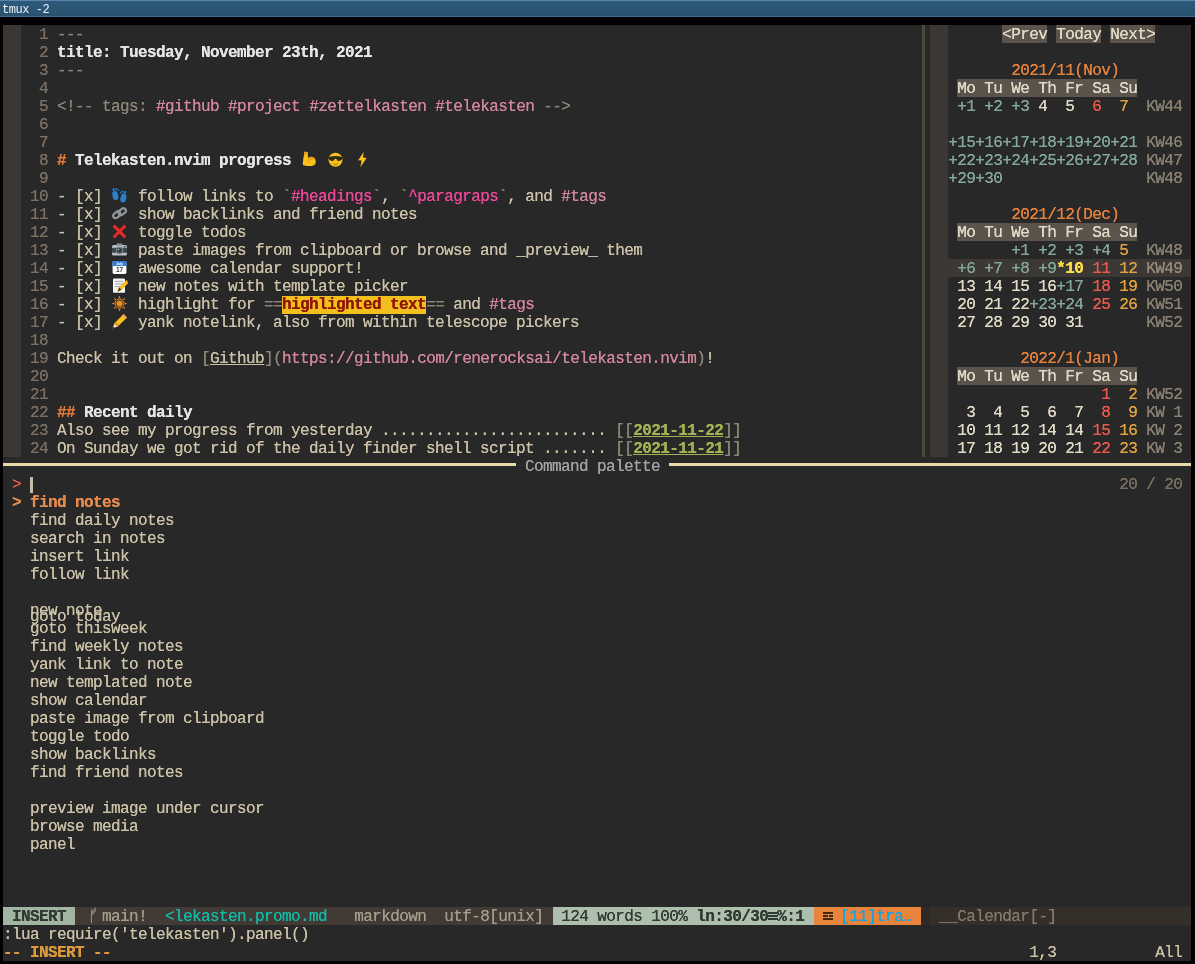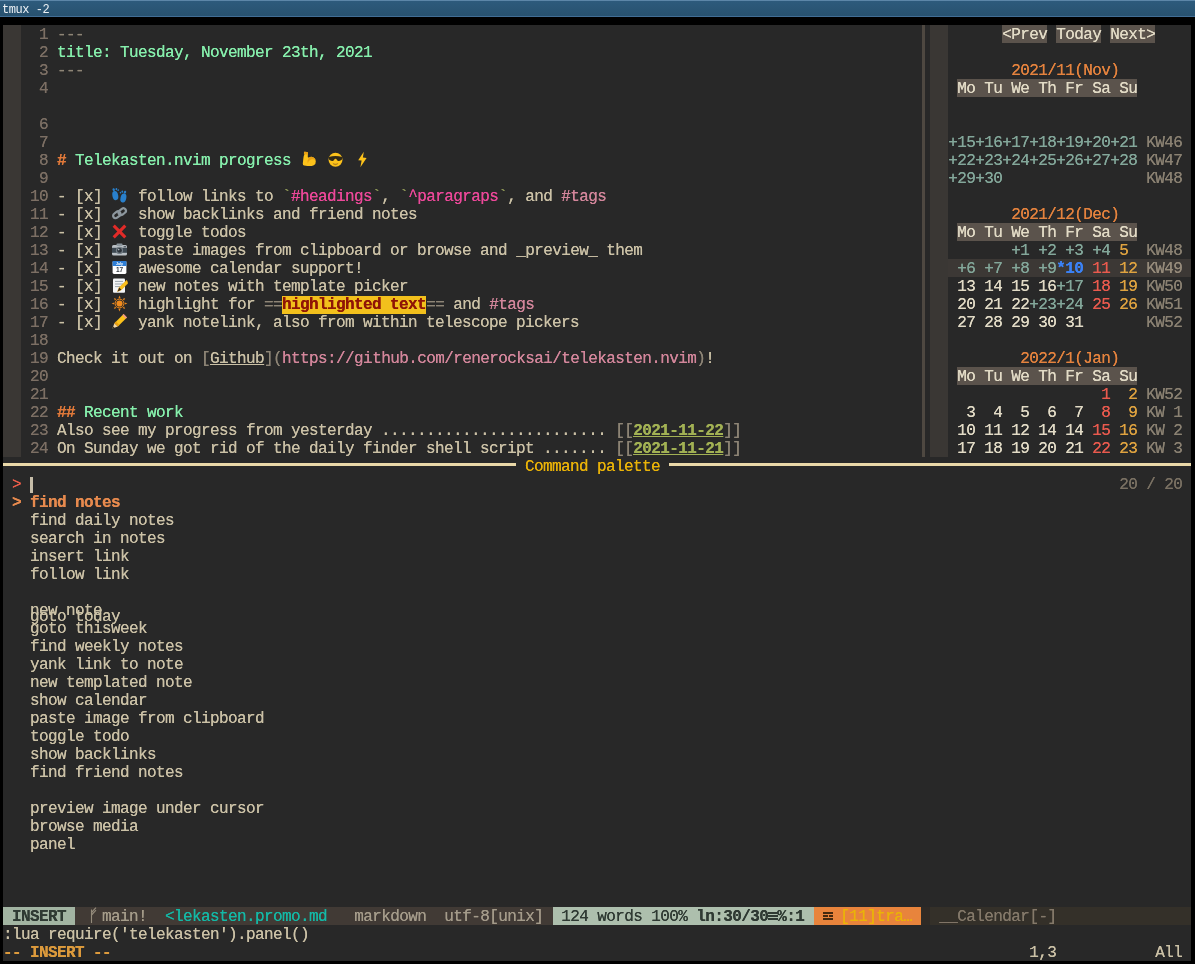--- a/index.html
+++ b/index.html
@@ -4,50 +4,50 @@
 body{width:1195px;height:964px;overflow:hidden;background:#000}
 .wrap{position:relative;width:1195px;height:964px;background:#000;overflow:hidden}
 .tbar{position:absolute;left:0;top:0;width:1195px;height:17px;background:linear-gradient(#2d5a7c,#28526f);border-top:1.5px solid #5c86a8;border-bottom:1.5px solid #426e95;box-sizing:border-box}
 .tbar span{position:absolute;left:2px;top:2px;font:12px/14px "Liberation Mono",monospace;letter-spacing:-.45px;color:#edf1f5}
 .scr{position:absolute;left:3px;top:25px;width:1188px;height:936px;background:#282828}
 .r{position:absolute;left:0;white-space:pre;font:16px/18px "Liberation Mono",monospace;letter-spacing:-.6px;color:#cbc1a6;text-shadow:0 0 .6px currentColor}
 i{font-style:normal}
 .num{color:#7c6f64}
 .gry{color:#8e8576}
 .dim{color:#8e8576}
-.ttl{color:#86efac;font-weight:normal}
+.ttl{color:#e5e5e5;font-weight:bold}
 .org{color:#e0793a;font-weight:bold}
 .pnk{color:#d3869b}
 .grn{color:#ec4899}
 .tick{color:#8b9455}
 .prev{color:#cbc1a6}
 .hl{background:#f2c01c;color:#8f1506;font-weight:bold}
 .lnk{text-decoration:underline}
 .date{color:#a2b154;font-weight:bold;text-decoration:underline}
 .btn{color:#e2dbc6}
 .mon{color:#e5833e}
 .bnd{color:#e2dbc6}
 .tel{color:#83a79a}
 .wht{color:#e2dbc6}
 .redd{color:#ea5a4e}
 .yel{color:#dfa340}
-.tod{color:#3b82f6;font-weight:bold}
+.tod{color:#fde047;font-weight:bold}
 .kw{color:#8a8172}
 .kwl{color:#968b7b}
-.sept{color:#eab308}
+.sept{color:#a3a3a3}
 .pr{color:#ec5d4a}
 .cnt{color:#7a7163}
 .sel{color:#e78a4e;font-weight:bold}
 .sba{color:#2f3a33;font-weight:bold}
 .sbb{color:#a59c8a}
 .sbf{color:#14b8a6}
 .sbc{color:#a49b8a}
 .sbw{color:#2f3a33}
 .sbwb{color:#2f3a33;font-weight:bold}
-.sbo{color:#eab308}
+.sbo{color:#0ea5e9}
 .sbn{color:#84796a}
 .mode{color:#dc9a3c;font-weight:bold}
 </style></head>
 <body>
 <div class="wrap">
 <div class="tbar">
       <span>tmux -2</span>
     </div>
 <div class="scr">
 <div style="position:absolute;left:0px;top:0px;width:18px;height:432px;background:#3a3734;"></div>
@@ -65,42 +65,44 @@
       <div style="position:absolute;left:0px;top:882px;width:1188px;height:18px;background:#413a35;"></div>
       <div style="position:absolute;left:0px;top:882px;width:72px;height:18px;background:#a2b4a2;"></div>
       <div style="position:absolute;left:550px;top:882px;width:261px;height:18px;background:#adbfad;"></div>
       <div style="position:absolute;left:811px;top:882px;width:107px;height:18px;background:#e8843c;"></div>
       <div style="position:absolute;left:918px;top:882px;width:9px;height:18px;background:#2e2a26;"></div>
       <div style="position:absolute;left:927px;top:882px;width:261px;height:18px;background:#343029;"></div>
 <div class="r" style="top:1px">    <i class="num">1</i> <i class="gry">---</i></div>
       <div class="r" style="top:19px">    <i class="num">2</i> <i class="ttl">title: Tuesday, November 23th, 2021</i></div>
       <div class="r" style="top:37px">    <i class="num">3</i> <i class="gry">---</i></div>
       <div class="r" style="top:55px">    <i class="num">4</i></div>
+      <div class="r" style="top:73px">    <i class="num">5</i> <i class="gry">&lt;!-- tags: </i><i class="pnk">#github</i> <i class="pnk">#project</i> <i class="pnk">#zettelkasten</i> <i class="pnk">#telekasten</i><i class="gry"> --&gt;</i></div>
       <div class="r" style="top:91px">    <i class="num">6</i></div>
       <div class="r" style="top:109px">    <i class="num">7</i></div>
       <div class="r" style="top:127px">    <i class="num">8</i> <i class="org"># </i><i class="ttl">Telekasten.nvim progress</i></div>
       <div class="r" style="top:145px">    <i class="num">9</i></div>
       <div class="r" style="top:163px">   <i class="num">10</i> - [x]    follow links to <i class="tick">`</i><i class="grn">#headings</i><i class="tick">`</i>, <i class="tick">`</i><i class="grn">^paragraps</i><i class="tick">`</i>, and <i class="pnk">#tags</i></div>
       <div class="r" style="top:181px">   <i class="num">11</i> - [x]    show backlinks and friend notes</div>
       <div class="r" style="top:199px">   <i class="num">12</i> - [x]    toggle todos</div>
       <div class="r" style="top:217px">   <i class="num">13</i> - [x]    paste images from clipboard or browse and <i class="prev">_preview_</i> them</div>
       <div class="r" style="top:235px">   <i class="num">14</i> - [x]    awesome calendar support!</div>
       <div class="r" style="top:253px">   <i class="num">15</i> - [x]    new notes with template picker</div>
       <div class="r" style="top:271px">   <i class="num">16</i> - [x]    highlight for <i class="dim">==</i><i class="hl">highlighted text</i><i class="dim">==</i> and <i class="pnk">#tags</i></div>
       <div class="r" style="top:289px">   <i class="num">17</i> - [x]    yank notelink, also from within telescope pickers</div>
       <div class="r" style="top:307px">   <i class="num">18</i></div>
       <div class="r" style="top:325px">   <i class="num">19</i> Check it out on <i class="gry">[</i><i class="lnk">Github</i><i class="gry">](</i><i class="pnk">https://github.com/renerocksai/telekasten.nvim</i><i class="gry">)</i>!</div>
       <div class="r" style="top:343px">   <i class="num">20</i></div>
       <div class="r" style="top:361px">   <i class="num">21</i></div>
-      <div class="r" style="top:379px">   <i class="num">22</i> <i class="org">## </i><i class="ttl">Recent work</i></div>
+      <div class="r" style="top:379px">   <i class="num">22</i> <i class="org">## </i><i class="ttl">Recent daily</i></div>
       <div class="r" style="top:397px">   <i class="num">23</i> Also see my progress from yesterday ......................... <i class="gry">[[</i><i class="date">2021-11-22</i><i class="gry">]]</i></div>
       <div class="r" style="top:415px">   <i class="num">24</i> On Sunday we got rid of the daily finder shell script ....... <i class="gry">[[</i><i class="date">2021-11-21</i><i class="gry">]]</i></div>
       <div class="r" style="top:1px">                                                                                                               <i class="btn">&lt;Prev</i> <i class="btn">Today</i> <i class="btn">Next&gt;</i></div>
       <div class="r" style="top:37px">                                                                                                                <i class="mon">2021/11(Nov)</i></div>
       <div class="r" style="top:55px">                                                                                                          <i class="bnd">Mo Tu We Th Fr Sa Su</i></div>
+      <div class="r" style="top:73px">                                                                                                          <i class="tel">+1 +2 +3</i> <i class="wht">4</i>  <i class="wht">5</i>  <i class="redd">6</i>  <i class="yel">7</i>  <i class="kw">KW44</i></div>
       <div class="r" style="top:109px">                                                                                                         <i class="tel">+15+16+17+18+19+20+21</i> <i class="kw">KW46</i></div>
       <div class="r" style="top:127px">                                                                                                         <i class="tel">+22+23+24+25+26+27+28</i> <i class="kw">KW47</i></div>
       <div class="r" style="top:145px">                                                                                                         <i class="tel">+29+30</i>                <i class="kw">KW48</i></div>
       <div class="r" style="top:181px">                                                                                                                <i class="mon">2021/12(Dec)</i></div>
       <div class="r" style="top:199px">                                                                                                          <i class="bnd">Mo Tu We Th Fr Sa Su</i></div>
       <div class="r" style="top:217px">                                                                                                                <i class="tel">+1 +2 +3 +4</i> <i class="yel">5</i>  <i class="kw">KW48</i></div>
       <div class="r" style="top:235px">                                                                                                          <i class="tel">+6 +7 +8 +9</i><i class="tod">*10</i> <i class="redd">11</i> <i class="yel">12</i> <i class="kwl">KW49</i></div>
       <div class="r" style="top:253px">                                                                                                          <i class="wht">13 14 15 16</i><i class="tel">+17</i> <i class="redd">18</i> <i class="yel">19</i> <i class="kw">KW50</i></div>
       <div class="r" style="top:271px">                                                                                                          <i class="wht">20 21 22</i><i class="tel">+23+24</i> <i class="redd">25</i> <i class="yel">26</i> <i class="kw">KW51</i></div>
       <div class="r" style="top:289px">                                                                                                          <i class="wht">27 28 29 30 31</i>       <i class="kw">KW52</i></div>

